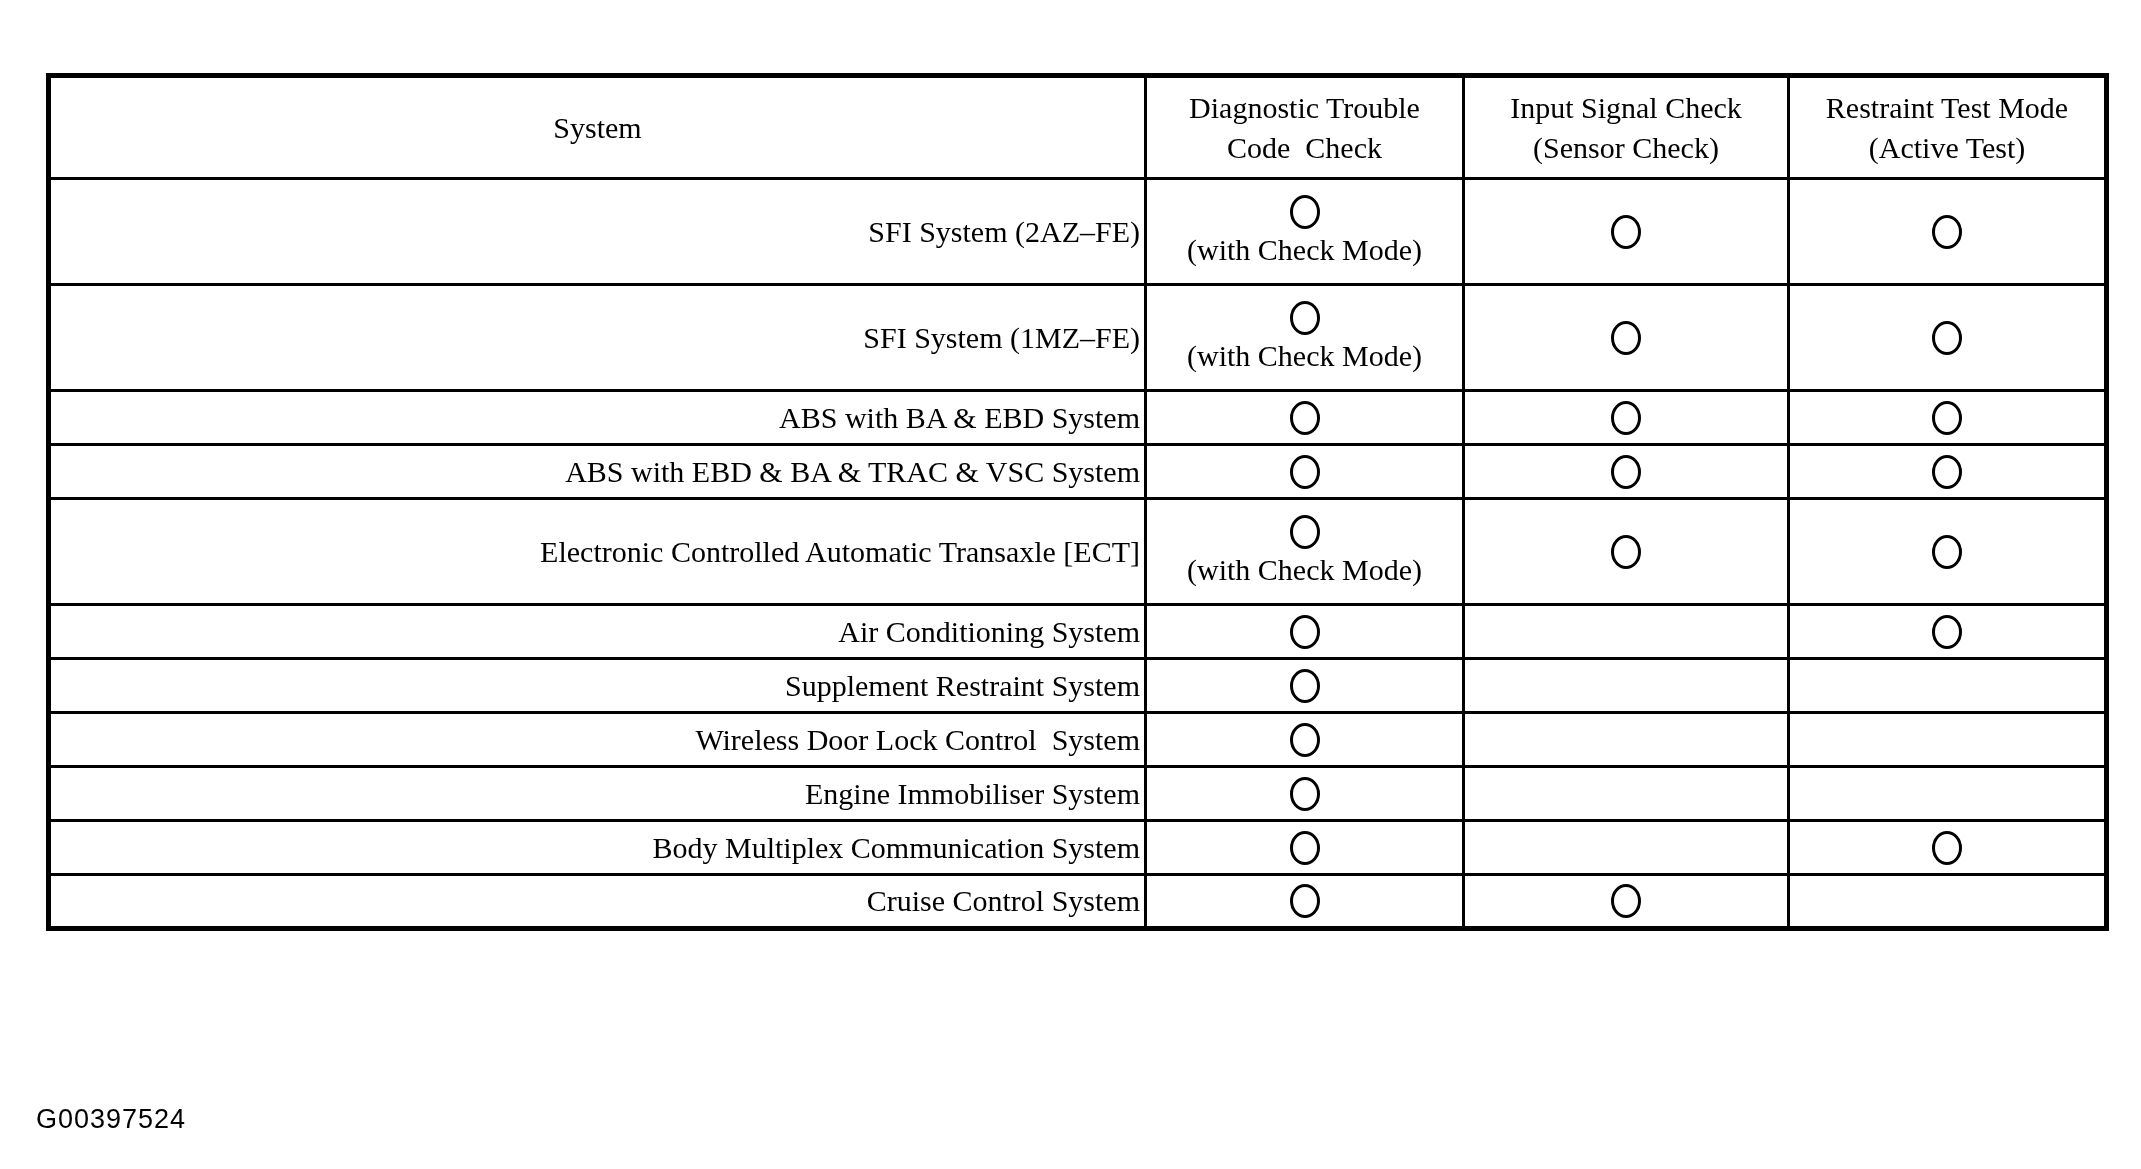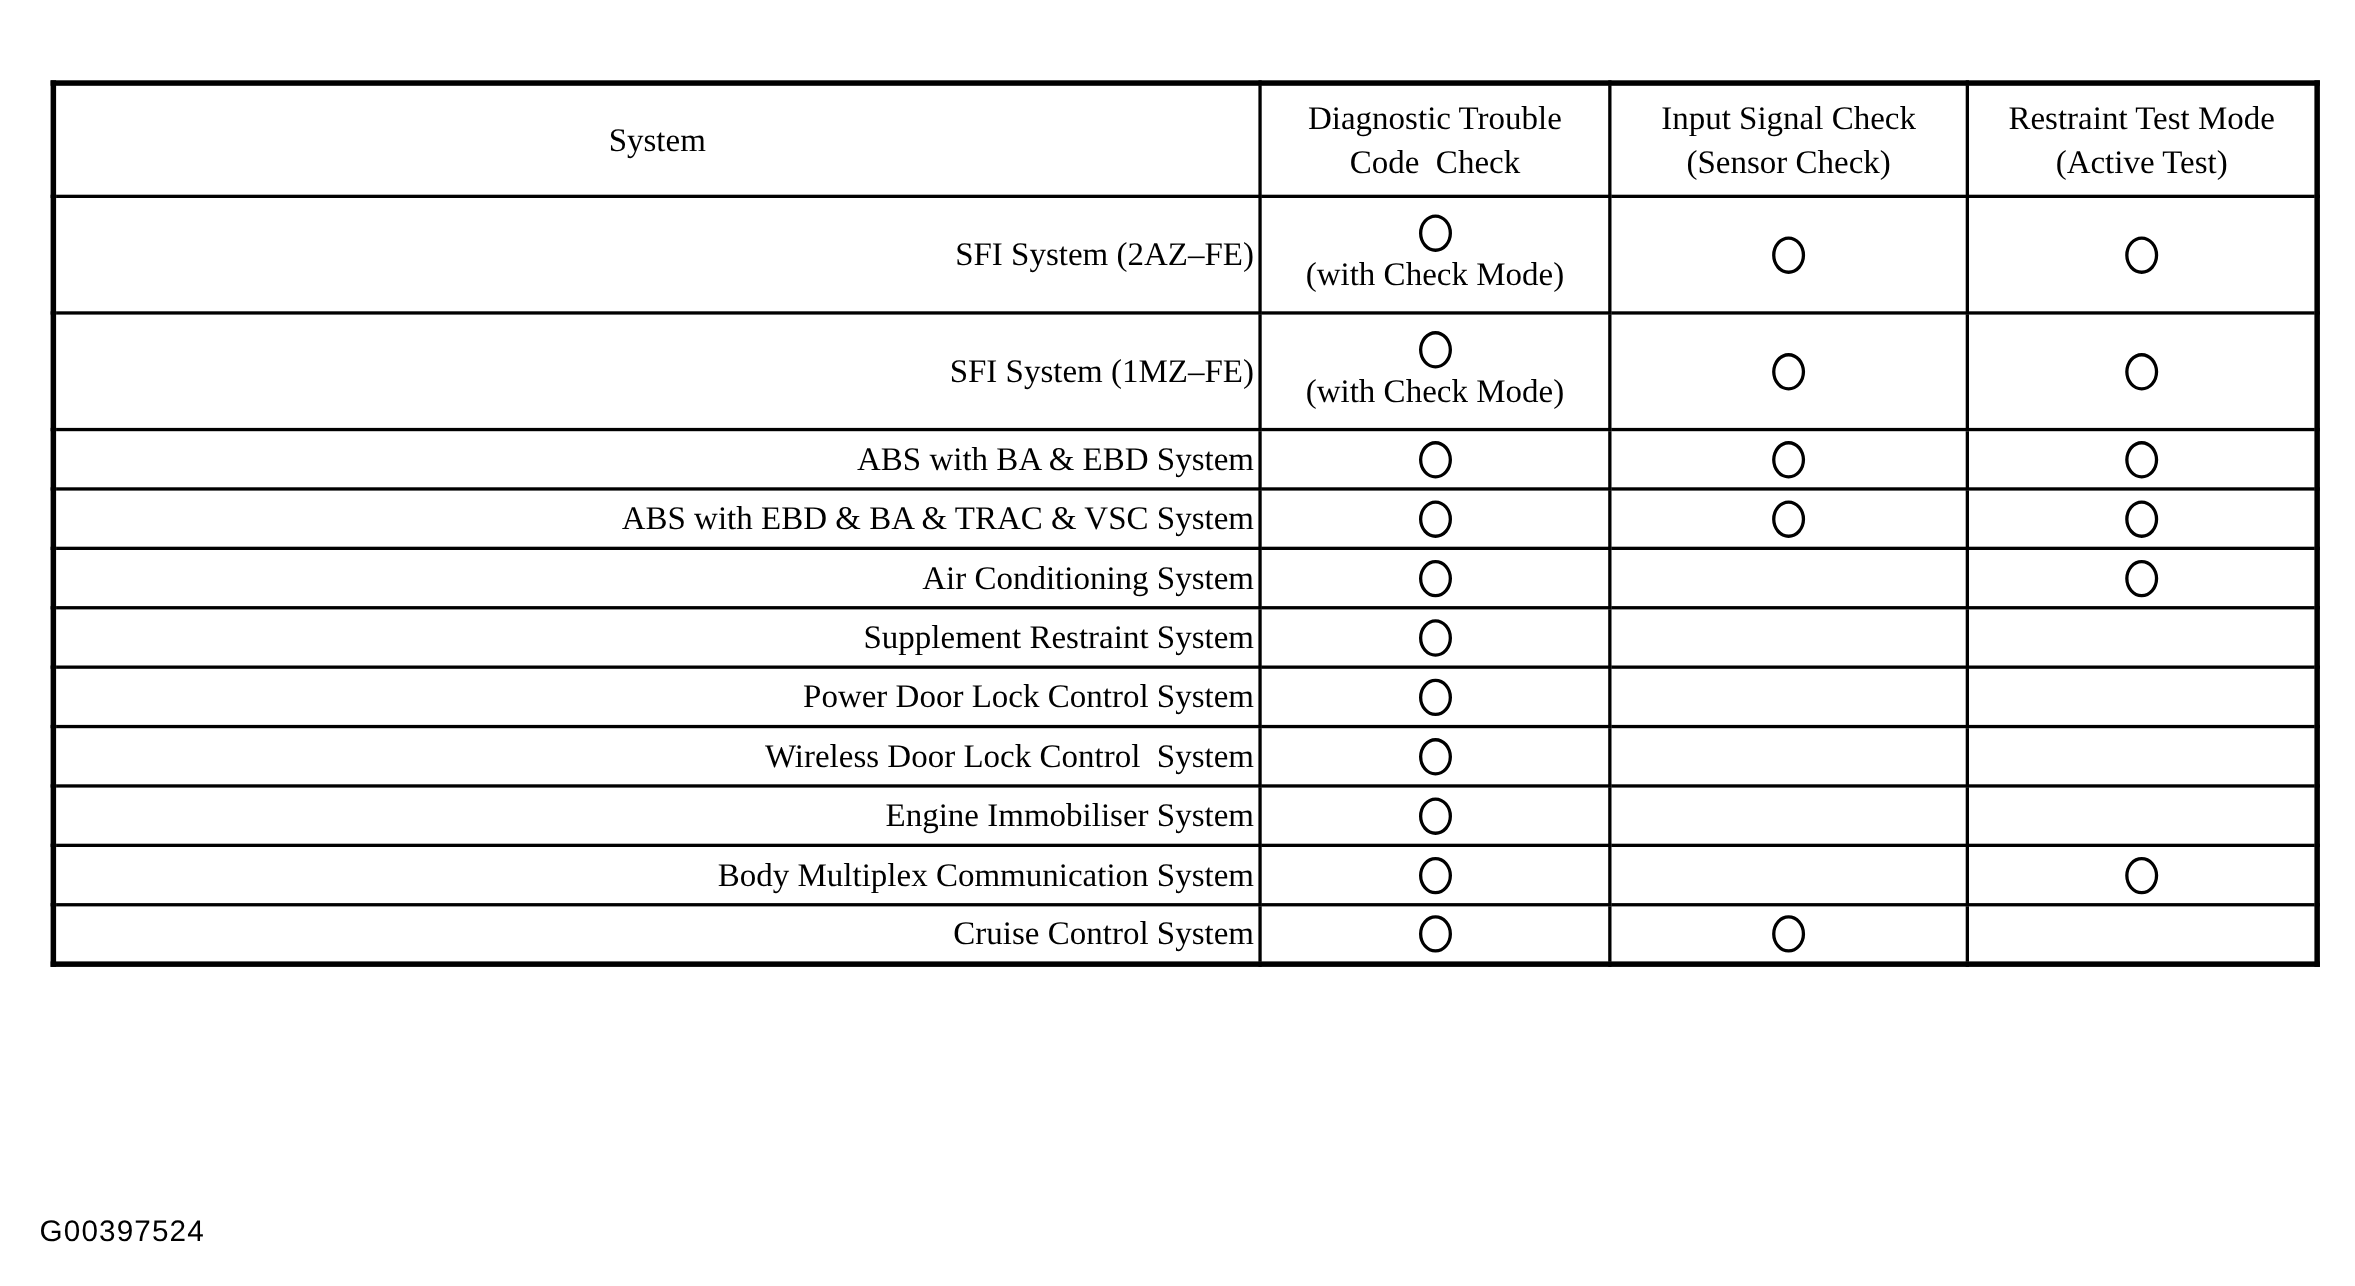--- a/index.html
+++ b/index.html
@@ -120,34 +120,34 @@
     <td class="mark-cell"><span class="circle"></span></td>
     <td class="mark-cell"><span class="circle"></span></td>
     <td class="mark-cell"><span class="circle"></span></td>
   </tr>
         <tr class="short-row">
     <td class="system-cell">ABS with EBD &amp; BA &amp; TRAC &amp; VSC System</td>
     <td class="mark-cell"><span class="circle"></span></td>
     <td class="mark-cell"><span class="circle"></span></td>
     <td class="mark-cell"><span class="circle"></span></td>
   </tr>
+        <tr class="tall-row">
+    <td class="system-cell">Electronic Controlled Automatic Transaxle [ECT]</td>
+    <td class="mark-cell"><span class="circle"></span><div class="check-note">(with Check Mode)</div></td>
+    <td class="mark-cell"><span class="circle"></span></td>
+    <td class="mark-cell"><span class="circle"></span></td>
+  </tr>
         <tr class="short-row">
     <td class="system-cell">Air Conditioning System</td>
     <td class="mark-cell"><span class="circle"></span></td>
     <td class="mark-cell"></td>
     <td class="mark-cell"><span class="circle"></span></td>
   </tr>
         <tr class="short-row">
     <td class="system-cell">Supplement Restraint System</td>
-    <td class="mark-cell"><span class="circle"></span></td>
-    <td class="mark-cell"></td>
-    <td class="mark-cell"></td>
-  </tr>
-        <tr class="short-row">
-    <td class="system-cell">Power Door Lock Control System</td>
     <td class="mark-cell"><span class="circle"></span></td>
     <td class="mark-cell"></td>
     <td class="mark-cell"></td>
   </tr>
         <tr class="short-row">
     <td class="system-cell">Wireless Door Lock Control  System</td>
     <td class="mark-cell"><span class="circle"></span></td>
     <td class="mark-cell"></td>
     <td class="mark-cell"></td>
   </tr>

